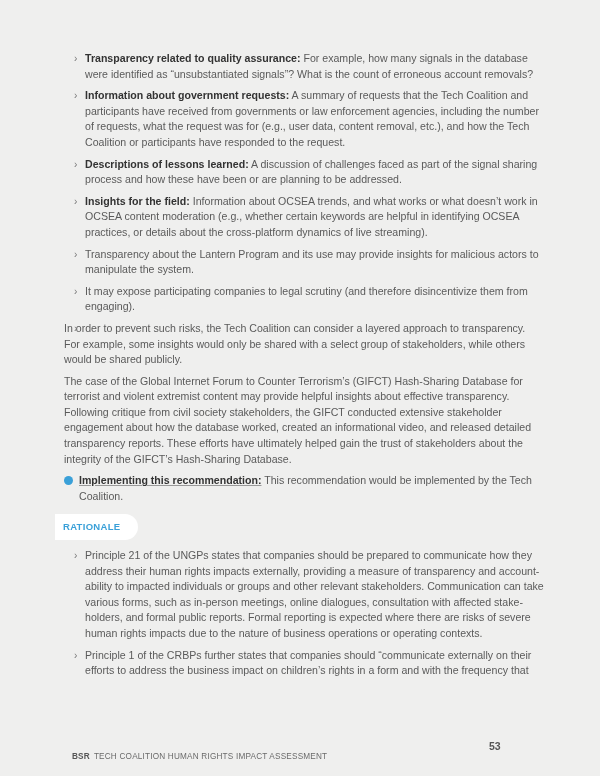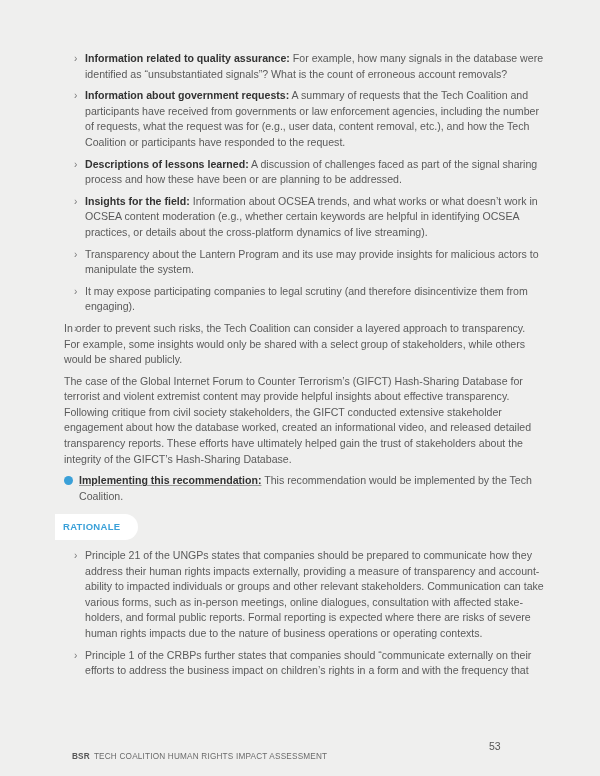--- a/index.html
+++ b/index.html
@@ -16,28 +16,28 @@
   .para { margin: 0 0 6px 0; }
   .impl { position: relative; padding-left: 15px; margin-top: 4px; margin-bottom: 10px; }
   .impl .dot { position: absolute; left: 0; top: 3px; width: 9px; height: 9px; border-radius: 50%; background: #3aa0d8; }
   .impl .bold { text-decoration: underline; text-decoration-color: #999; }
   .rationale {
     display: inline-block; background: #ffffff; color: #3aa0d8; font-weight: bold; font-size: 9.5px;
     letter-spacing: 0.3px; padding: 5px 18px 5px 8px; border-radius: 0 14px 14px 0; margin-left: -9px; margin-bottom: 8px;
   }
   .footer { position: absolute; left: 24px; top: 752px; font-size: 8.2px; color: #6a6a6a; letter-spacing: 0.2px; }
   .footer .bsr { font-weight: bold; color: #555; margin-right: 4px; padding-left: 48px; }
-  .pagenum { position: absolute; left: 489px; top: 740px; font-size: 10.5px; font-weight: normal; color: #555; }
+  .pagenum { position: absolute; left: 489px; top: 740px; font-size: 10.5px; font-weight: bold; color: #555; }
 </style>
 </head>
 <body>
 
 <div class="page">
   <div class="content">
-    <div class="bullet"><span class="chev">›</span><span class="bold">Information related to quality assurance:</span><span> For example, how many signals in the database were identified as “unsubstantiated signals”? What is the count of erroneous account removals?</span></div>
+    <div class="bullet"><span class="chev">›</span><span class="bold">Transparency related to quality assurance:</span><span> For example, how many signals in the database were identified as “unsubstantiated signals”? What is the count of erroneous account removals?</span></div>
     <div class="bullet"><span class="chev">›</span><span class="bold">Information about government requests:</span><span> A summary of requests that the Tech Coalition and participants have received from governments or law enforcement agencies, including the number of requests, what the request was for (e.g., user data, content removal, etc.), and how the Tech Coalition or participants have responded to the request.</span></div>
     <div class="bullet"><span class="chev">›</span><span class="bold">Descriptions of lessons learned:</span><span> A discussion of challenges faced as part of the signal sharing process and how these have been or are planning to be addressed.</span></div>
     <div class="bullet"><span class="chev">›</span><span class="bold">Insights for the field:</span><span> Information about OCSEA trends, and what works or what doesn’t work in OCSEA content moderation (e.g., whether certain keywords are helpful in identifying OCSEA practices, or details about the cross-platform dynamics of live streaming).</span></div>
 
 
     <div class="bullet"><span class="chev">›</span><span>Transparency about the Lantern Program and its use may provide insights for malicious actors to manipulate the system.</span></div>
     <div class="bullet"><span class="chev">›</span><span>It may expose participating companies to legal scrutiny (and therefore disincentivize them from engaging).</span></div>
     <div class="bullet"><span class="chev">›</span></div>
 
     <p class="para">In order to prevent such risks, the Tech Coalition can consider a layered approach to transparency. For example, some insights would only be shared with a select group of stakeholders, while others would be shared publicly.</p>

